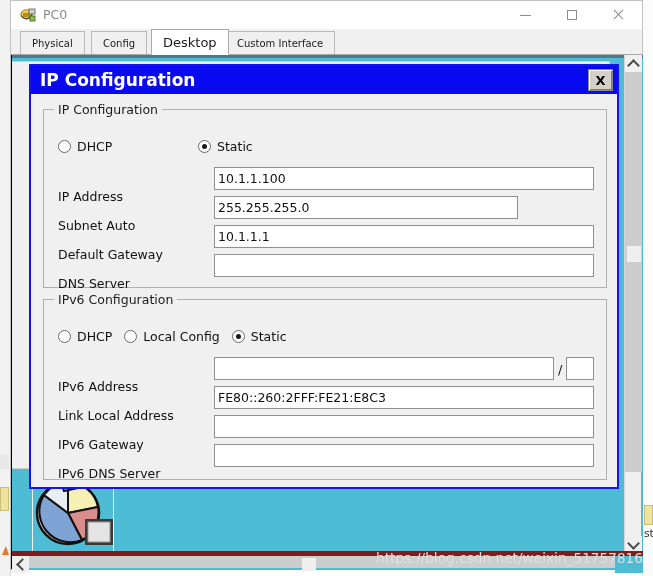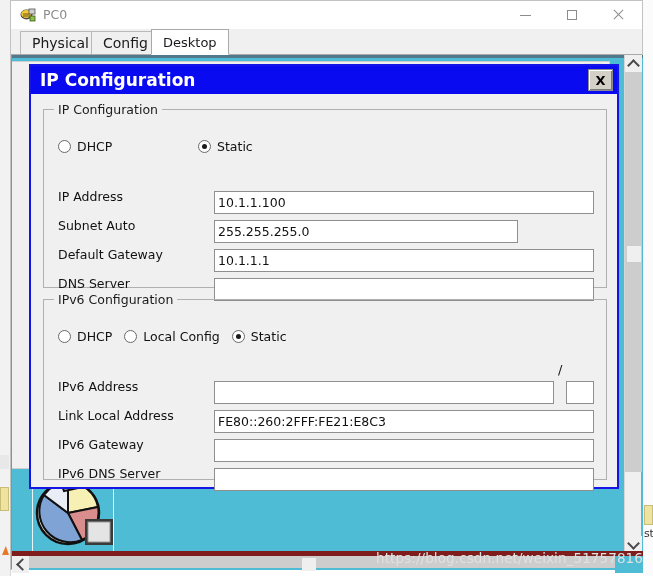--- a/index.html
+++ b/index.html
@@ -18,21 +18,21 @@
   .left-yellow2{position:absolute;left:0;top:455px;width:9px;height:14px;background:#e8e8e8;}
   .left-orange{position:absolute;left:2px;top:546px;width:7px;height:9px;background:#e8792a;
       clip-path:polygon(0 100%,55% 0,100% 100%);}
   .right-strip{position:absolute;left:643px;top:0;width:10px;height:576px;background:#fbfbfb;}
   .right-yellow{position:absolute;left:644px;top:505px;width:9px;height:20px;background:#efe3a0;border:1px solid #c9bd77;box-sizing:border-box;}
   .right-txt{position:absolute;left:644px;top:527px;font-size:11px;color:#333;letter-spacing:-.3px;}
 
   
   .window{
     position:absolute;left:10px;top:0;width:633px;height:570px;
-    background:#f97316;border:1px solid #c2c2c2;box-sizing:border-box;
+    background:#000000;border:1px solid #c2c2c2;box-sizing:border-box;
   }
   .titlebar{position:relative;height:28px;background:#ffffff;}
   .title-icon{position:absolute;left:8px;top:5px;width:18px;height:18px;}
   .title-text{position:absolute;left:32px;top:6px;font-size:12.5px;color:#8a8a8a;}
   .win-btn{
     position:absolute;top:0;width:46px;height:28px;
     display:flex;align-items:center;justify-content:center;
     color:#8c8c8c;font-size:13px;cursor:default;
   }
   .btn-min{right:94px;}
@@ -46,21 +46,21 @@
   .glyph-close:before{transform:rotate(45deg);}
   .glyph-close:after{transform:rotate(-45deg);}
 
   
   .tabbar{
     position:relative;height:25px;background:#f0f0f0;
     border-bottom:1px solid #a9a9a9;
   }
   .tab{
     position:absolute;top:2px;height:23px;line-height:23px;
-    padding:0 11px;font-size:14px;color:#1a1a1a;
+    padding:0 11px;font-size:10px;color:#1a1a1a;
     background:#f0f0f0;border:1px solid #b9b9b9;border-bottom:none;
     box-sizing:border-box;cursor:default;white-space:nowrap;
   }
   .tab.active{
     top:0;height:26px;line-height:25px;background:#ffffff;
     border-color:#a9a9a9;border-bottom:1px solid #ffffff;z-index:3;
     font-size:13px;
   }
 
   
@@ -157,21 +157,21 @@
 
   .frow{position:absolute;left:0;width:100%;height:27px;}
   .frow .flabel{
     position:absolute;left:14px;top:22px;font-size:12.5px;color:#111;white-space:nowrap;
   }
   .fin{
     position:absolute;height:23px;background:#ffffff;
     border:1px solid #8f8f8f;box-sizing:border-box;
     font-family:"DejaVu Sans","Liberation Sans",sans-serif;
     font-size:12.5px;color:#111;padding:0 3px;line-height:21px;
-    overflow:hidden;white-space:nowrap;margin-top:24px;
+    overflow:hidden;white-space:nowrap;
   }
   .slash{position:absolute;font-size:13px;color:#111;}
 </style>
 </head>
 <body>
 
 <div id="root">
 
   <div class="desktop-bg"></div>
   <div class="left-strip"></div>
@@ -204,20 +204,21 @@
       </div>
       <div class="win-btn btn-close">
         <span class="glyph-close"></span>
       </div>
     </div>
 
     <div class="tabbar">
       <div class="tab" style="left:9px;">Physical</div>
       <div class="tab" style="left:80px;">Config</div>
       <div class="tab active" style="left:140px;">Desktop</div>
+      <div class="tab" style="left:214px;">Custom Interface</div>
     </div>
 
     <div class="canvas">
       <div class="canvas-top-shadow"></div>
 
       <div class="bg-panel" style="left:-16px;top:6px;width:614px;height:408px;"></div>
       <div class="bg-strip" style="left:572px;top:8px;width:18px;height:70px;"></div>
       <div class="bg-blue-line" style="left:578px;top:110px;width:8px;height:60px;"></div>
       <div class="bg-strip" style="left:572px;top:102px;width:18px;height:78px;"></div>
       <div class="bg-label" style="left:574px;top:102px;">r</div>

